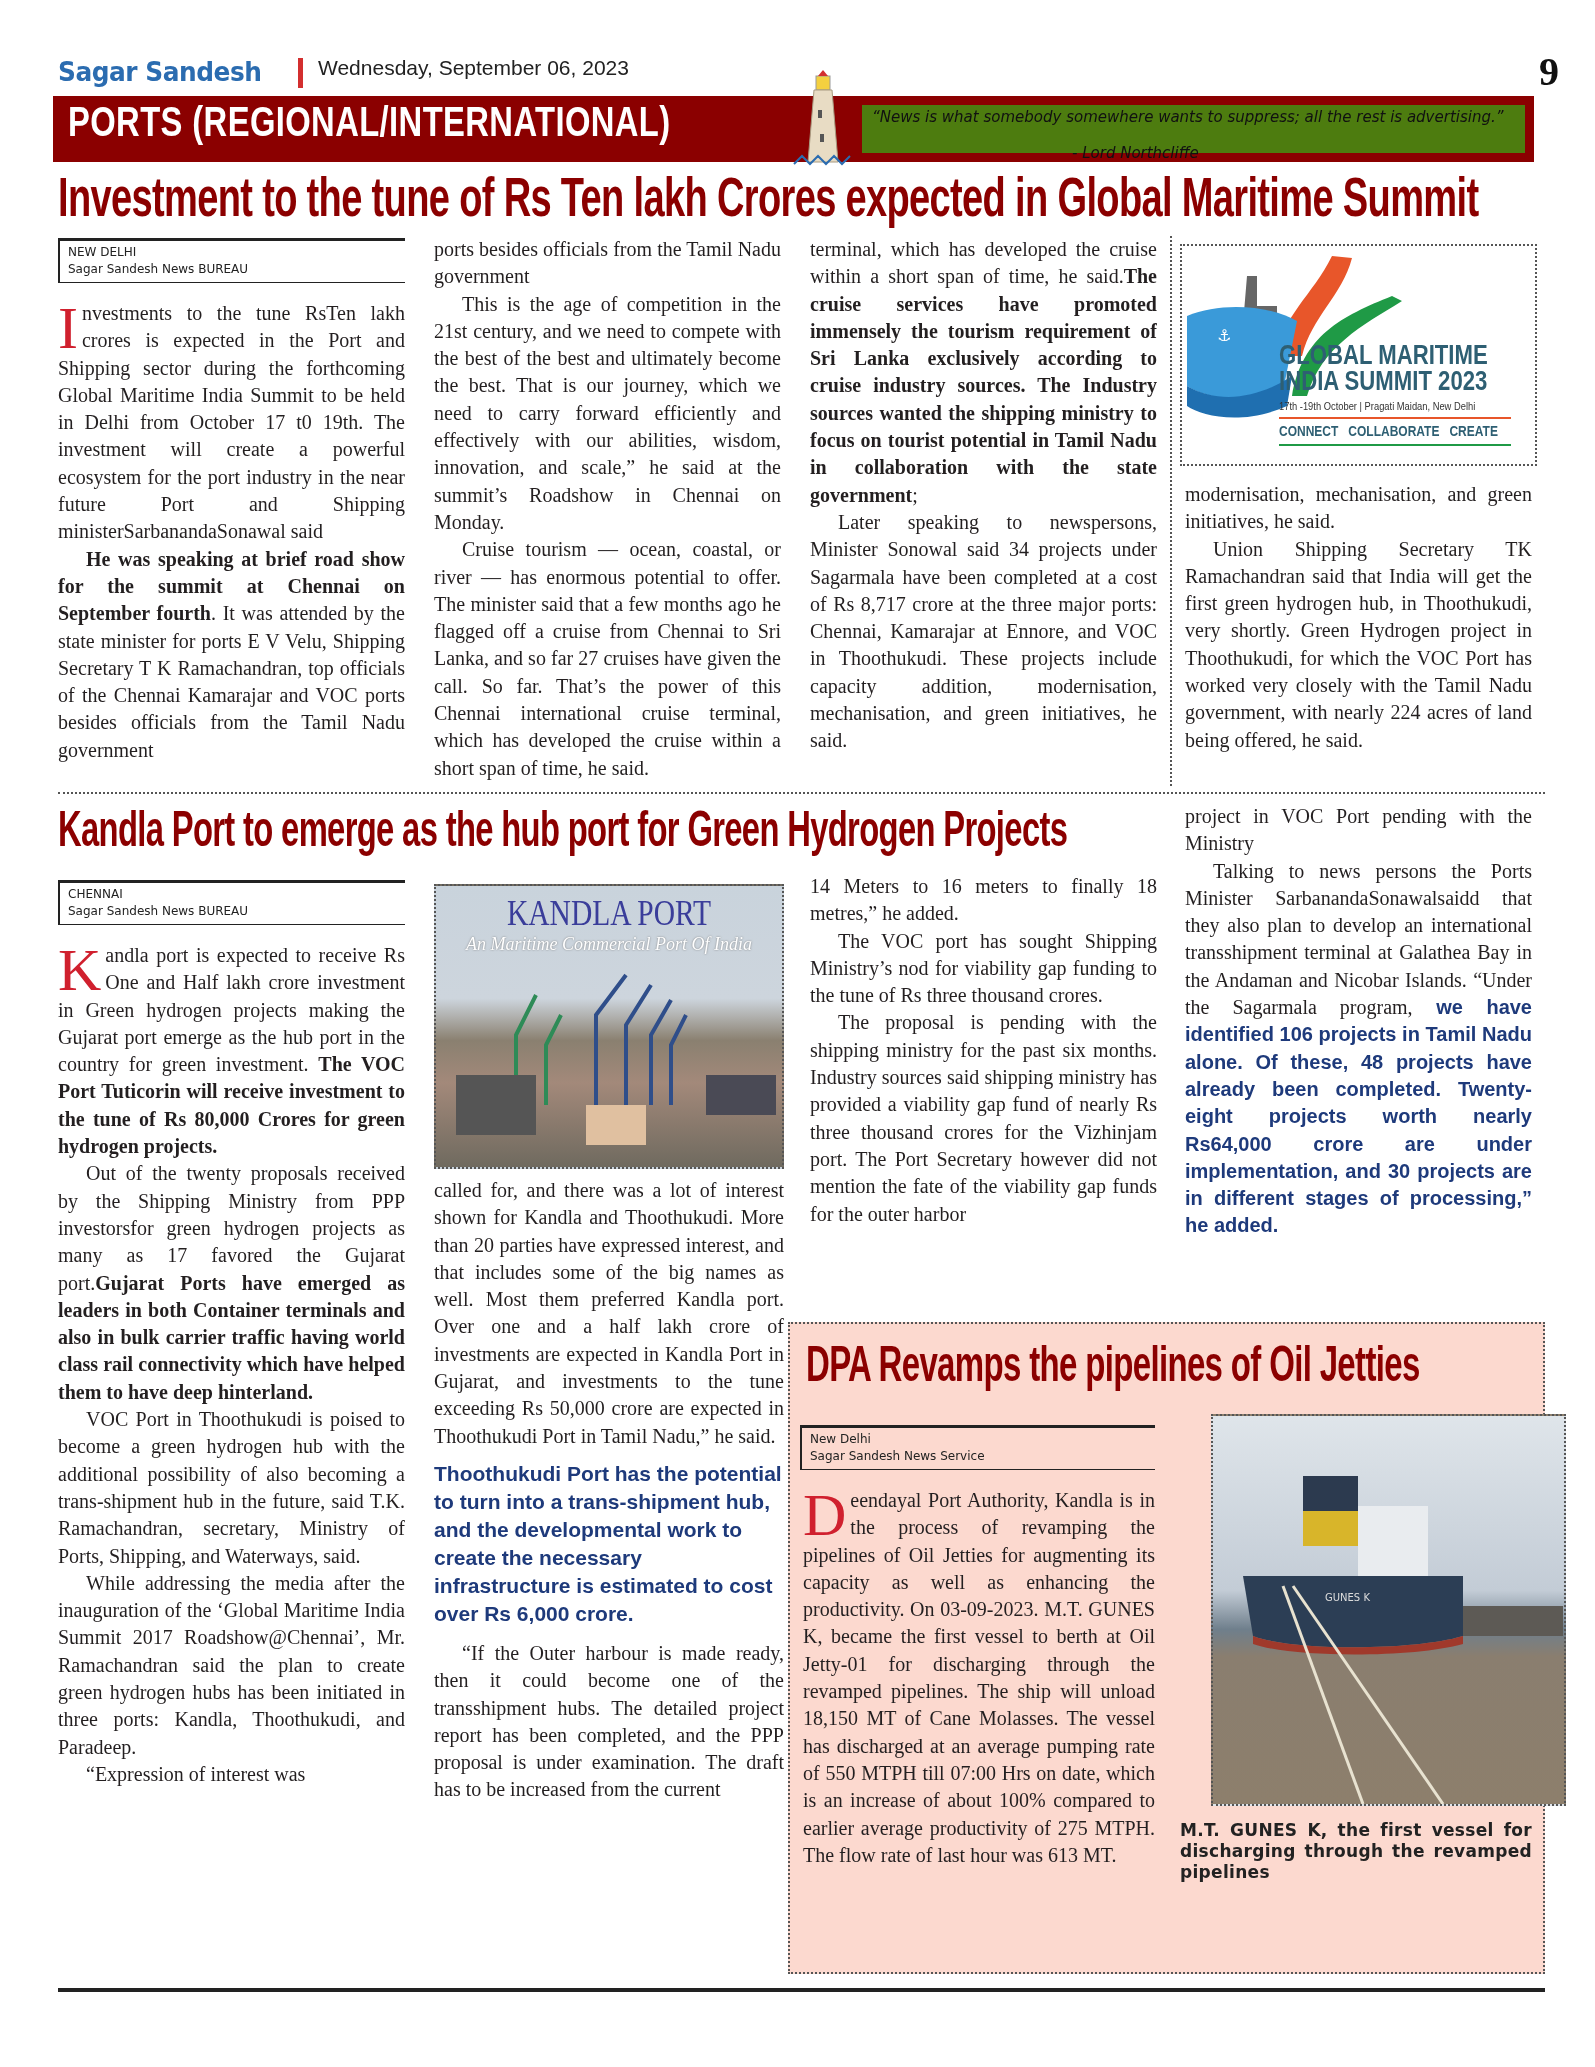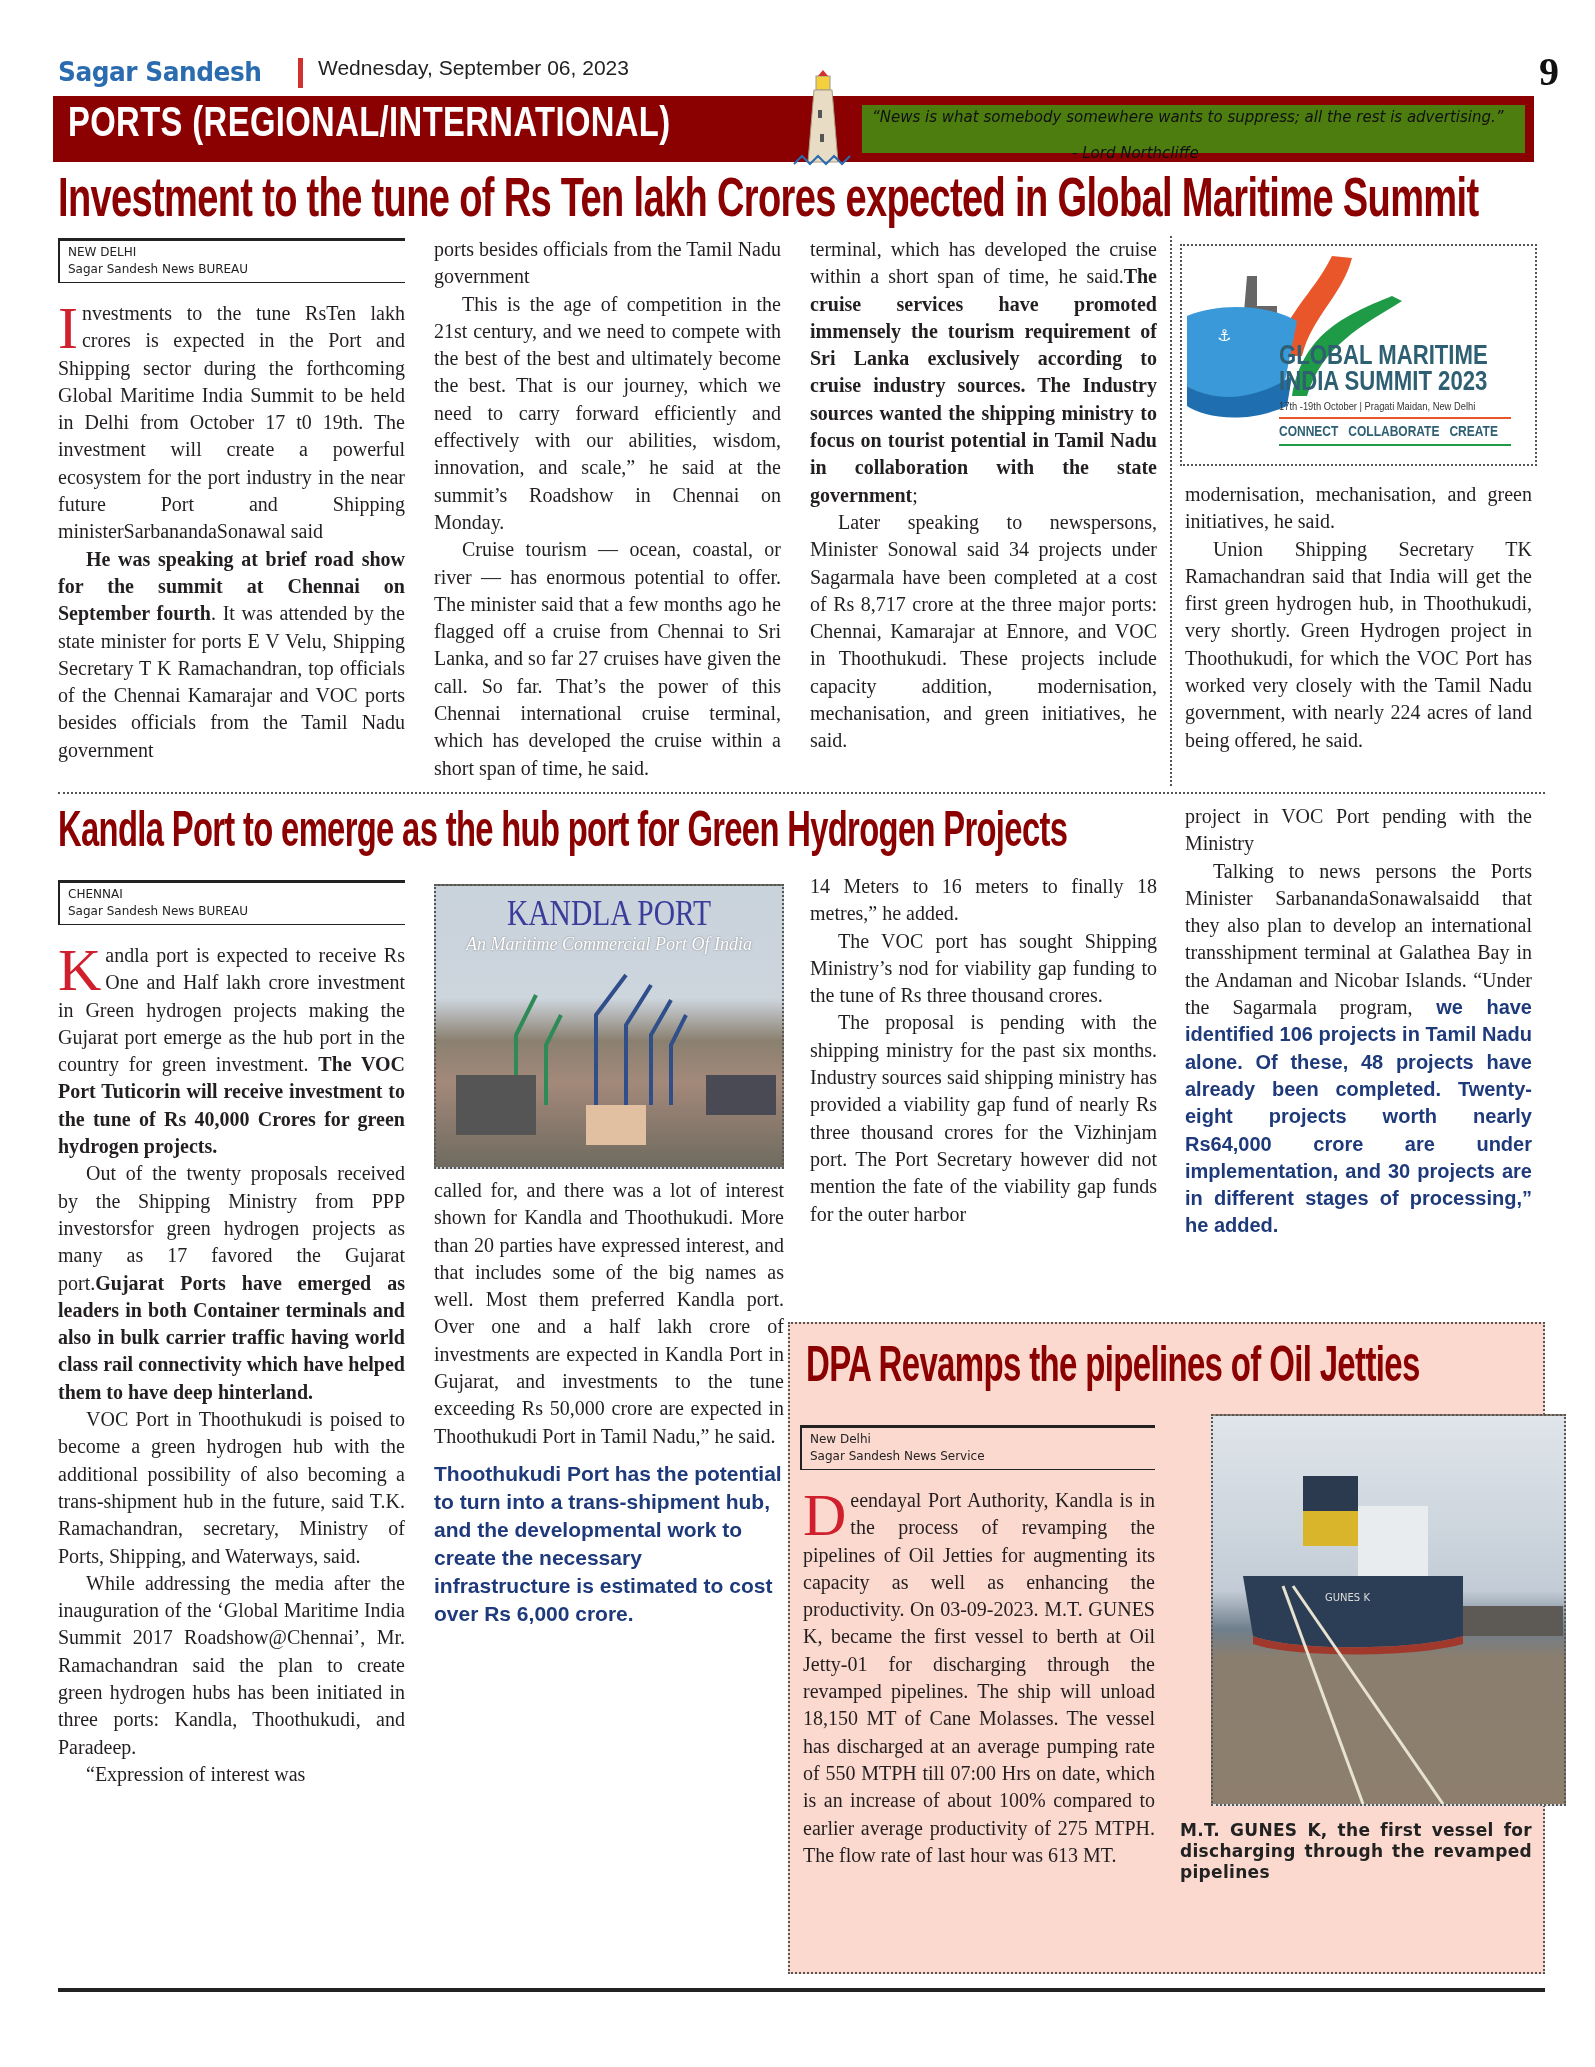--- a/index.html
+++ b/index.html
@@ -129,21 +129,21 @@
 <div class="abs dots-h" style="left:58px; top:792px; width:1487px;"></div>
 
 <div class="abs headline h2">Kandla Port to emerge as the hub port for Green Hydrogen Projects</div>
 
 <div class="abs byline" style="left:58px; top:880px; width:347px;">
   <div>CHENNAI</div>
   <div>Sagar Sandesh News BUREAU</div>
 </div>
 
 <div class="abs col" style="left:58px; top:942px; width:347px; height:1040px; overflow:hidden;">
-  <p class="noindent"><span class="dropcap">K</span><span>andla port is expected to receive Rs One and Half lakh crore investment in Green hydrogen projects making the Gujarat port emerge as the hub port in the country for green investment.</span> <strong>The VOC Port Tuticorin will receive investment to the tune of Rs 40,000 Crores for green hydrogen projects.</strong></p>
+  <p class="noindent"><span class="dropcap">K</span><span>andla port is expected to receive Rs One and Half lakh crore investment in Green hydrogen projects making the Gujarat port emerge as the hub port in the country for green investment.</span> <strong>The VOC Port Tuticorin will receive investment to the tune of Rs 80,000 Crores for green hydrogen projects.</strong></p>
   <p><span>Out of the twenty proposals received by the Shipping Ministry from PPP investorsfor green hydrogen projects as many as 17 favored the Gujarat port.</span><strong>Gujarat Ports have emerged as leaders in both Container terminals and also in bulk carrier traffic having world class rail connectivity which have helped them to have deep hinterland.</strong></p>
   <p>VOC Port in Thoothukudi is poised to become a green hydrogen hub with the additional possibility of also becoming a trans-shipment hub in the future, said T.K. Ramachandran, secretary, Ministry of Ports, Shipping, and Waterways, said.</p>
   <p>While addressing the media after the inauguration of the ‘Global Maritime India Summit 2017 Roadshow@Chennai’, Mr. Ramachandran said the plan to create green hydrogen hubs has been initiated in three ports: Kandla, Thoothukudi, and Paradeep.</p>
   <p>“Expression of interest was</p>
 </div>
 
 <div class="abs img-frame kandla" style="left:434px; top:884px; width:350px; height:285px;">
   <div style="text-align:center; margin-top:6px; font-family:'Liberation Serif',serif; font-size:36px; color:#3a3d9a; transform:scaleX(0.82);">KANDLA PORT</div>
   <div style="text-align:center; font-family:'Liberation Serif',serif; font-style:italic; font-size:18px; color:#fff; text-shadow:0 0 2px #777;">An Maritime Commercial Port Of India</div>
   <svg width="350" height="200" viewBox="0 0 350 200">
@@ -159,20 +159,21 @@
       </g>
     <rect x="20" y="120" width="80" height="60" fill="#555"></rect>
     <rect x="150" y="150" width="60" height="40" fill="#e0c0a0"></rect>
     <rect x="270" y="120" width="70" height="40" fill="#4a4a55"></rect>
   </svg>
 </div>
 
 <div class="abs col" style="left:434px; top:1177px; width:350px; height:805px; overflow:hidden;">
   <p class="noindent">called for, and there was a lot of interest shown for Kandla and Thoothukudi. More than 20 parties have expressed interest, and that includes some of the big names as well. Most them preferred Kandla port. Over one and a half lakh crore of investments are expected in Kandla Port in Gujarat, and investments to the tune exceeding Rs 50,000 crore are expected in Thoothukudi Port in Tamil Nadu,” he said.</p>
   <div class="pullquote">Thoothukudi Port has the potential to turn into a trans-shipment hub, and the developmental work to create the necessary infrastructure is estimated to cost over Rs 6,000 crore.</div>
+  <p>“If the Outer harbour is made ready, then it could become one of the transshipment hubs. The detailed project report has been completed, and the PPP proposal is under examination. The draft has to be increased from the current</p>
 </div>
 
 <div class="abs col" style="left:810px; top:873px; width:347px; height:440px; overflow:hidden;">
   <p class="noindent">14 Meters to 16 meters to finally 18 metres,” he added.</p>
   <p>The VOC port has sought Shipping Ministry’s nod for viability gap funding to the tune of Rs three thousand crores.</p>
   <p>The proposal is pending with the shipping ministry for the past six months. Industry sources said shipping ministry has provided a viability gap fund of nearly Rs three thousand crores for the Vizhinjam port. The Port Secretary however did not mention the fate of the viability gap funds for the outer harbor</p>
 </div>
 
 <div class="abs col" style="left:1185px; top:803px; width:347px; height:510px; overflow:hidden;">
   <p class="noindent">project in VOC Port pending with the Ministry</p>

